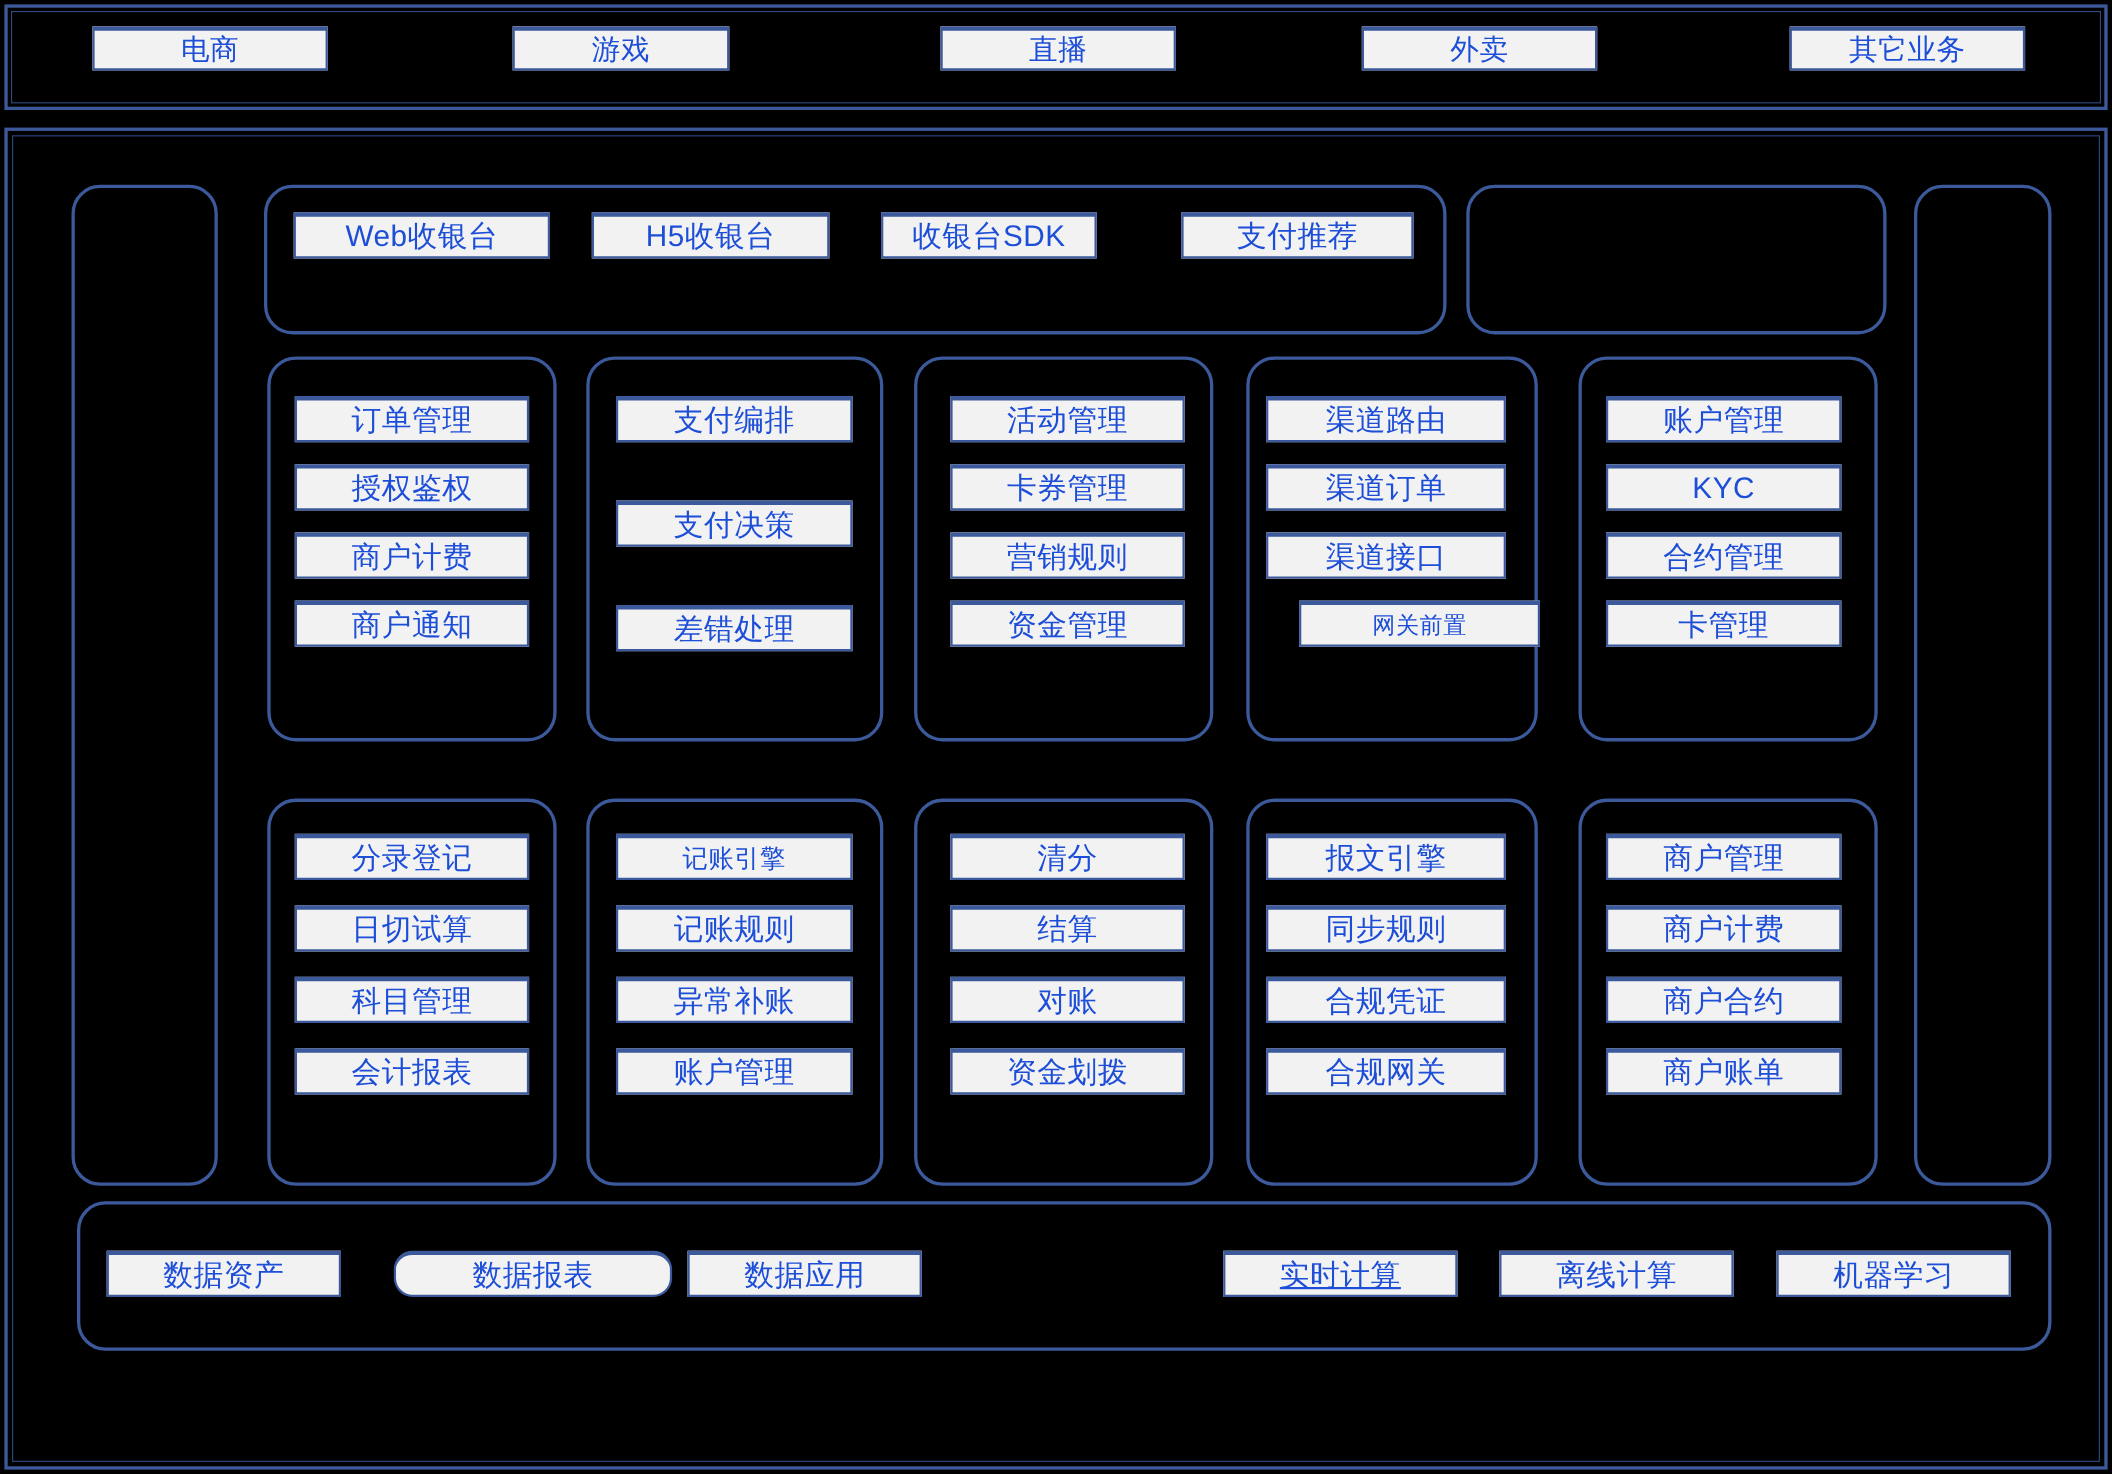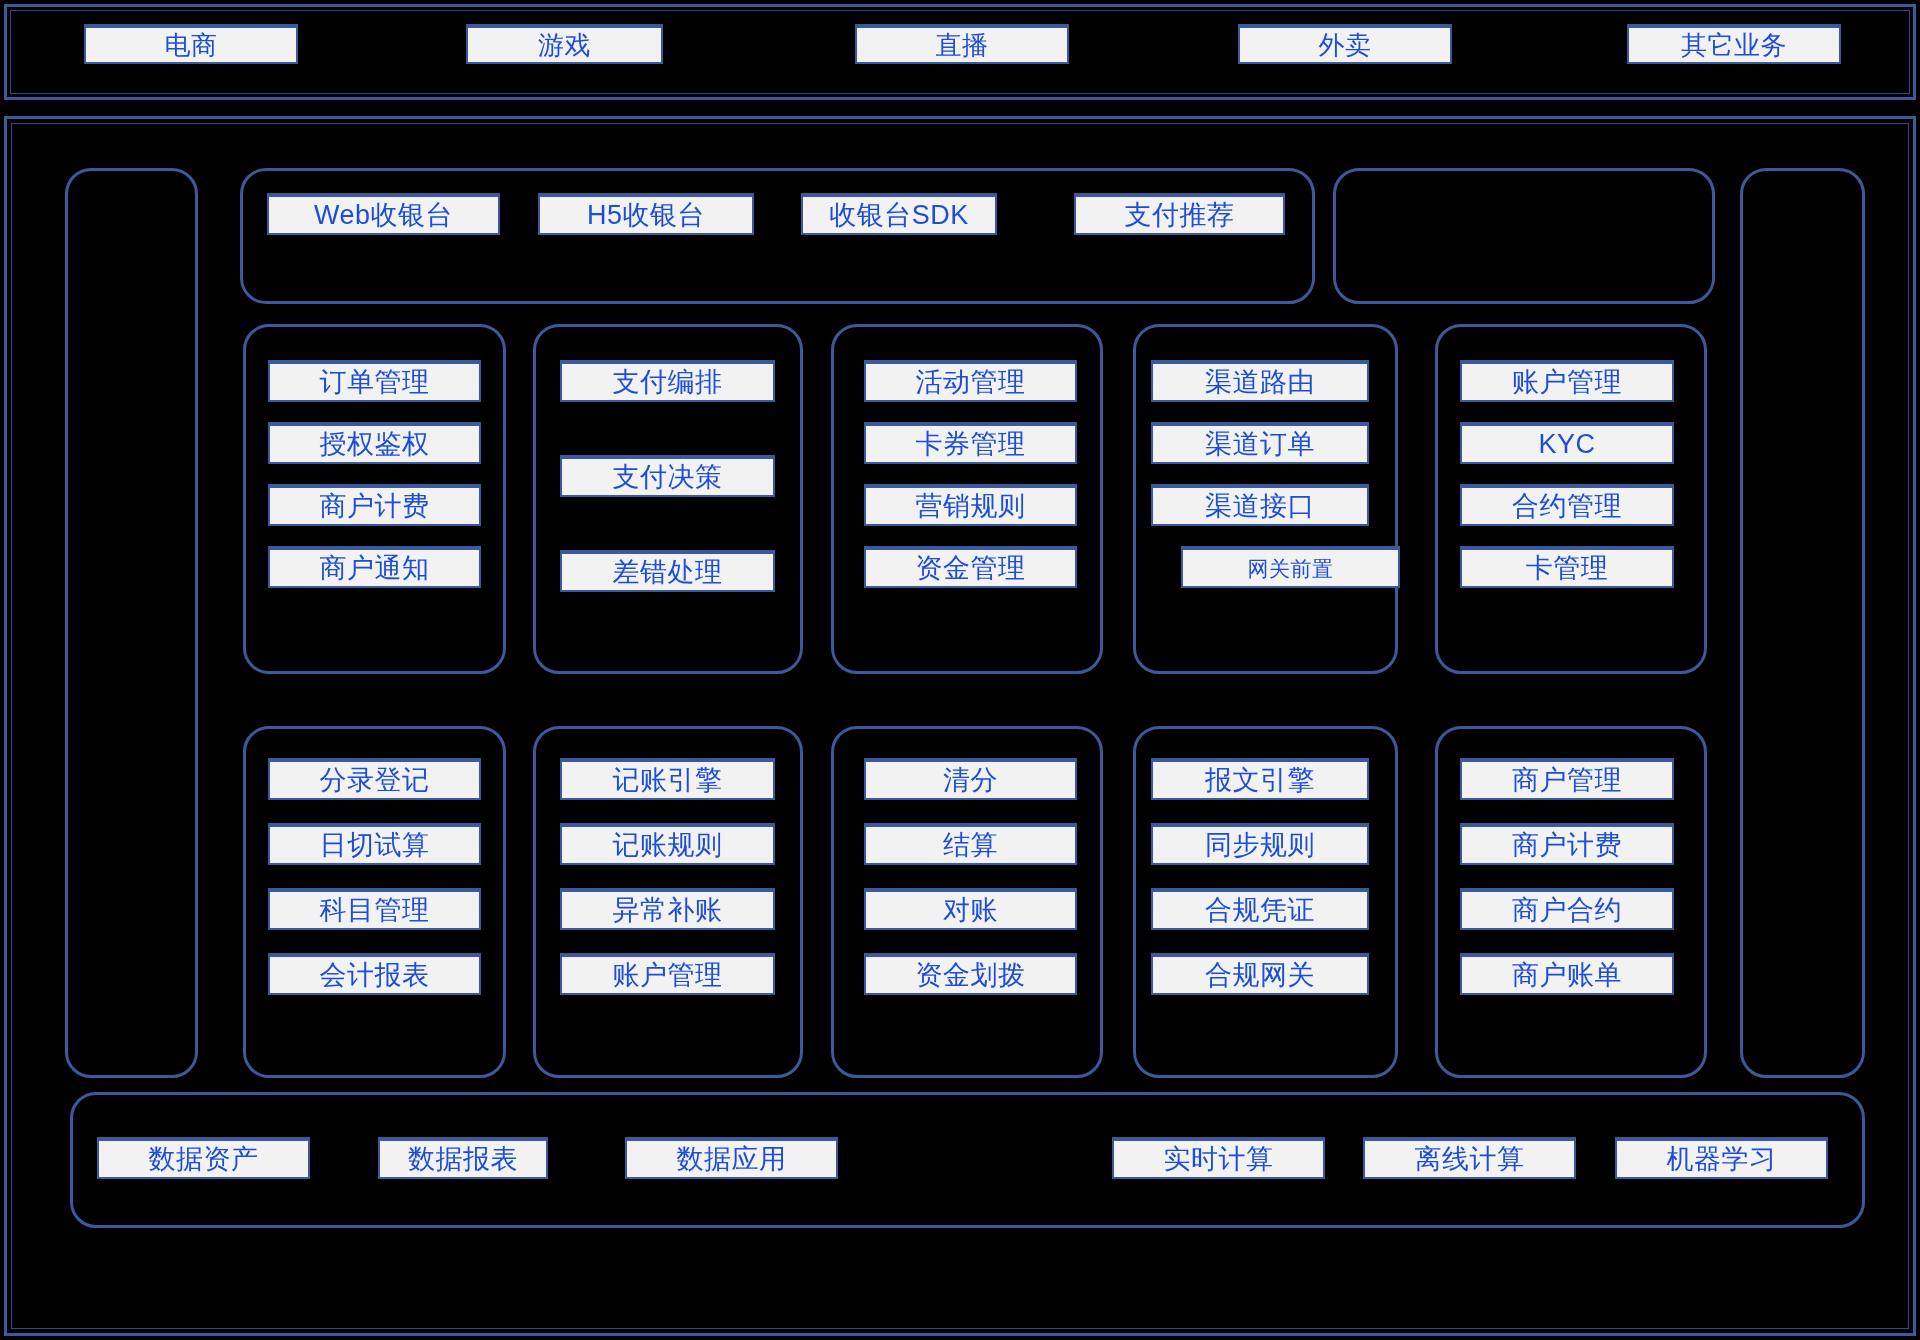--- a/index.html
+++ b/index.html
@@ -115,21 +115,21 @@
       <div class="chip" style="left: 1460px; top: 360px; width: 214px; height: 42px; font-size: 27px;">账户管理</div>
       <div class="chip" style="left: 1460px; top: 422px; width: 214px; height: 42px; font-size: 27px;">KYC</div>
       <div class="chip" style="left: 1460px; top: 484px; width: 214px; height: 42px; font-size: 27px;">合约管理</div>
       <div class="chip" style="left: 1460px; top: 546px; width: 214px; height: 42px; font-size: 27px;">卡管理</div>
       <div class="panel" style="left: 243px; top: 726px; width: 263px; height: 352px;"></div>
       <div class="chip" style="left: 268px; top: 758px; width: 213px; height: 42px; font-size: 27px;">分录登记</div>
       <div class="chip" style="left: 268px; top: 823px; width: 213px; height: 42px; font-size: 27px;">日切试算</div>
       <div class="chip" style="left: 268px; top: 888px; width: 213px; height: 42px; font-size: 27px;">科目管理</div>
       <div class="chip" style="left: 268px; top: 953px; width: 213px; height: 42px; font-size: 27px;">会计报表</div>
       <div class="panel" style="left: 533px; top: 726px; width: 270px; height: 352px;"></div>
-      <div class="chip" style="left: 560px; top: 758px; width: 215px; height: 42px; font-size: 27px;">记账引擎</div>
+      <div class="chip" style="left: 560px; top: 758px; width: 215px; height: 42px; font-size: 23px;">记账引擎</div>
       <div class="chip" style="left: 560px; top: 823px; width: 215px; height: 42px; font-size: 27px;">记账规则</div>
       <div class="chip" style="left: 560px; top: 888px; width: 215px; height: 42px; font-size: 27px;">异常补账</div>
       <div class="chip" style="left: 560px; top: 953px; width: 215px; height: 42px; font-size: 27px;">账户管理</div>
       <div class="panel" style="left: 831px; top: 726px; width: 272px; height: 352px;"></div>
       <div class="chip" style="left: 864px; top: 758px; width: 213px; height: 42px; font-size: 27px;">清分</div>
       <div class="chip" style="left: 864px; top: 823px; width: 213px; height: 42px; font-size: 27px;">结算</div>
       <div class="chip" style="left: 864px; top: 888px; width: 213px; height: 42px; font-size: 27px;">对账</div>
       <div class="chip" style="left: 864px; top: 953px; width: 213px; height: 42px; font-size: 27px;">资金划拨</div>
       <div class="panel" style="left: 1133px; top: 726px; width: 265px; height: 352px;"></div>
       <div class="chip" style="left: 1151px; top: 758px; width: 218px; height: 42px; font-size: 27px;">报文引擎</div>
@@ -139,20 +139,20 @@
       <div class="panel" style="left: 1435px; top: 726px; width: 272px; height: 352px;"></div>
       <div class="chip" style="left: 1460px; top: 758px; width: 214px; height: 42px; font-size: 27px;">商户管理</div>
       <div class="chip" style="left: 1460px; top: 823px; width: 214px; height: 42px; font-size: 27px;">商户计费</div>
       <div class="chip" style="left: 1460px; top: 888px; width: 214px; height: 42px; font-size: 27px;">商户合约</div>
       <div class="chip" style="left: 1460px; top: 953px; width: 214px; height: 42px; font-size: 27px;">商户账单</div>
     </div>
 
   <div class="panel" style="left:70px; top:1092px; width:1795px; height:136px;"></div>
   <div id="data-chips">
       <div class="chip" style="left: 97px; top: 1137px; width: 213px; height: 42px; font-size: 27px;">数据资产</div>
-      <div class="chip" style="left: 378px; top: 1137px; width: 170px; height: 42px; font-size: 27px;">数据报表</div>
+      <div class="chip" style="left: 358px; top: 1137px; width: 253px; height: 42px; font-size: 27px; border-radius: 17px;">数据报表</div>
       <div class="chip" style="left: 625px; top: 1137px; width: 213px; height: 42px; font-size: 27px;">数据应用</div>
-      <div class="chip" style="left: 1112px; top: 1137px; width: 213px; height: 42px; font-size: 27px;">实时计算</div>
+      <div class="chip" style="left: 1112px; top: 1137px; width: 213px; height: 42px; font-size: 27px; text-decoration: underline;">实时计算</div>
       <div class="chip" style="left: 1363px; top: 1137px; width: 213px; height: 42px; font-size: 27px; text-align: center;">离线计算</div>
       <div class="chip" style="left: 1615px; top: 1137px; width: 213px; height: 42px; font-size: 27px;">机器学习</div>
     </div>
 
 </div>
 
 </body></html>

